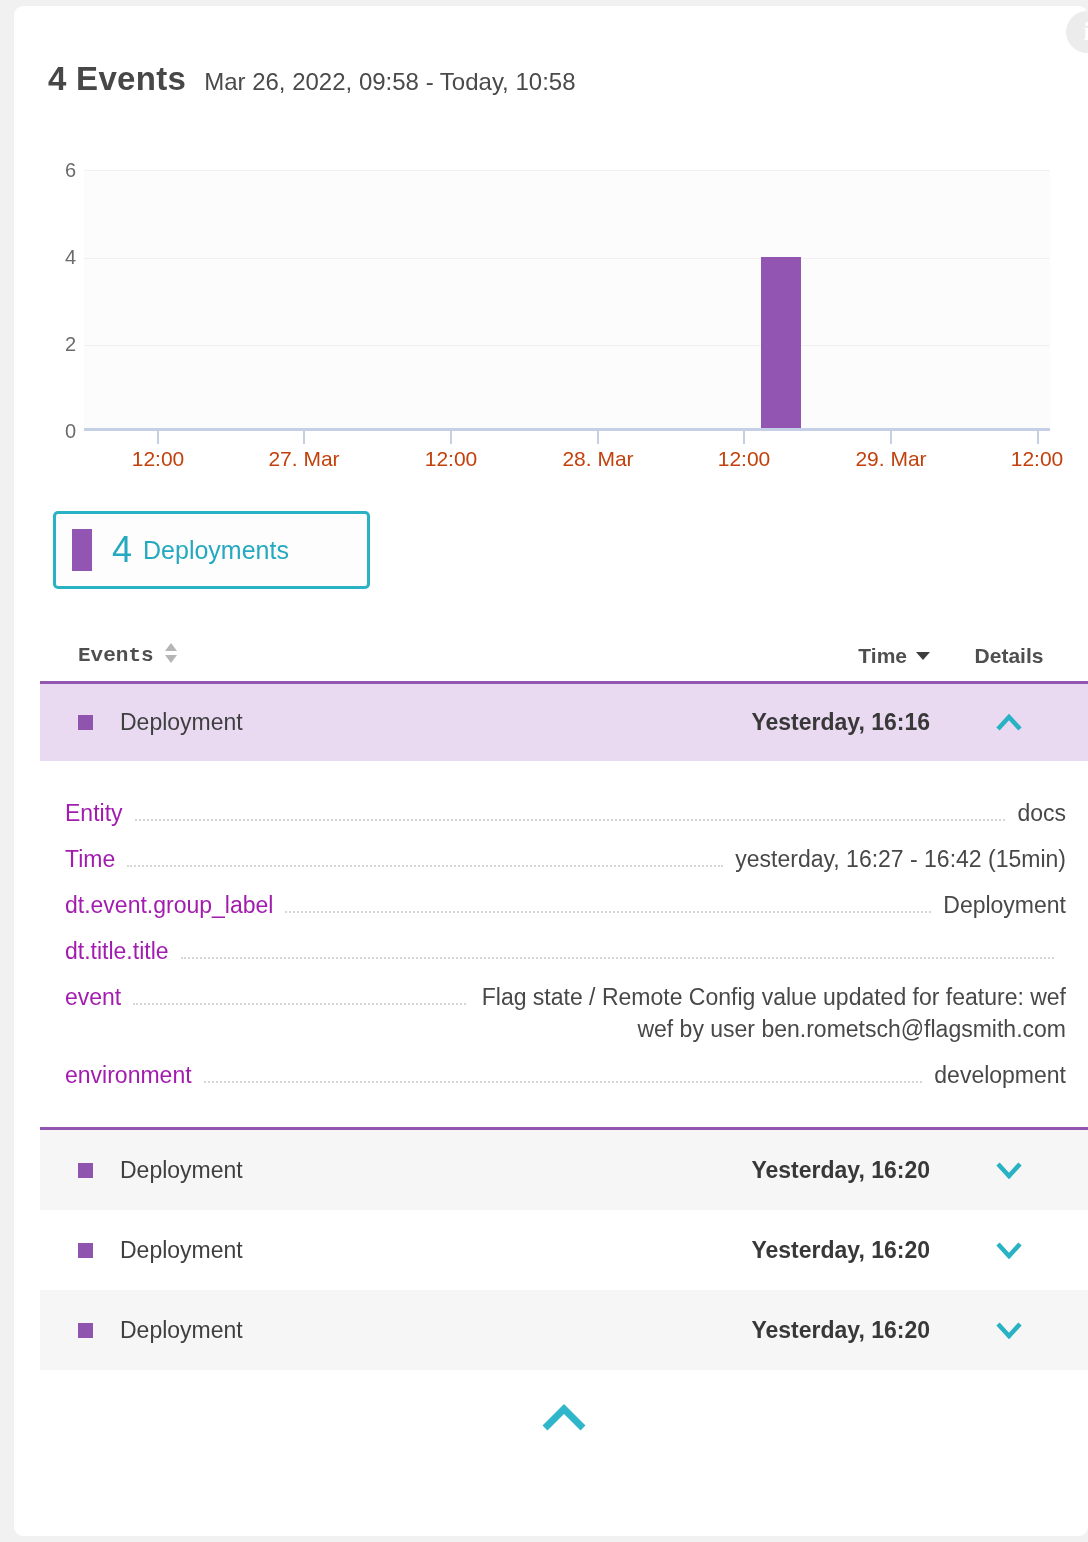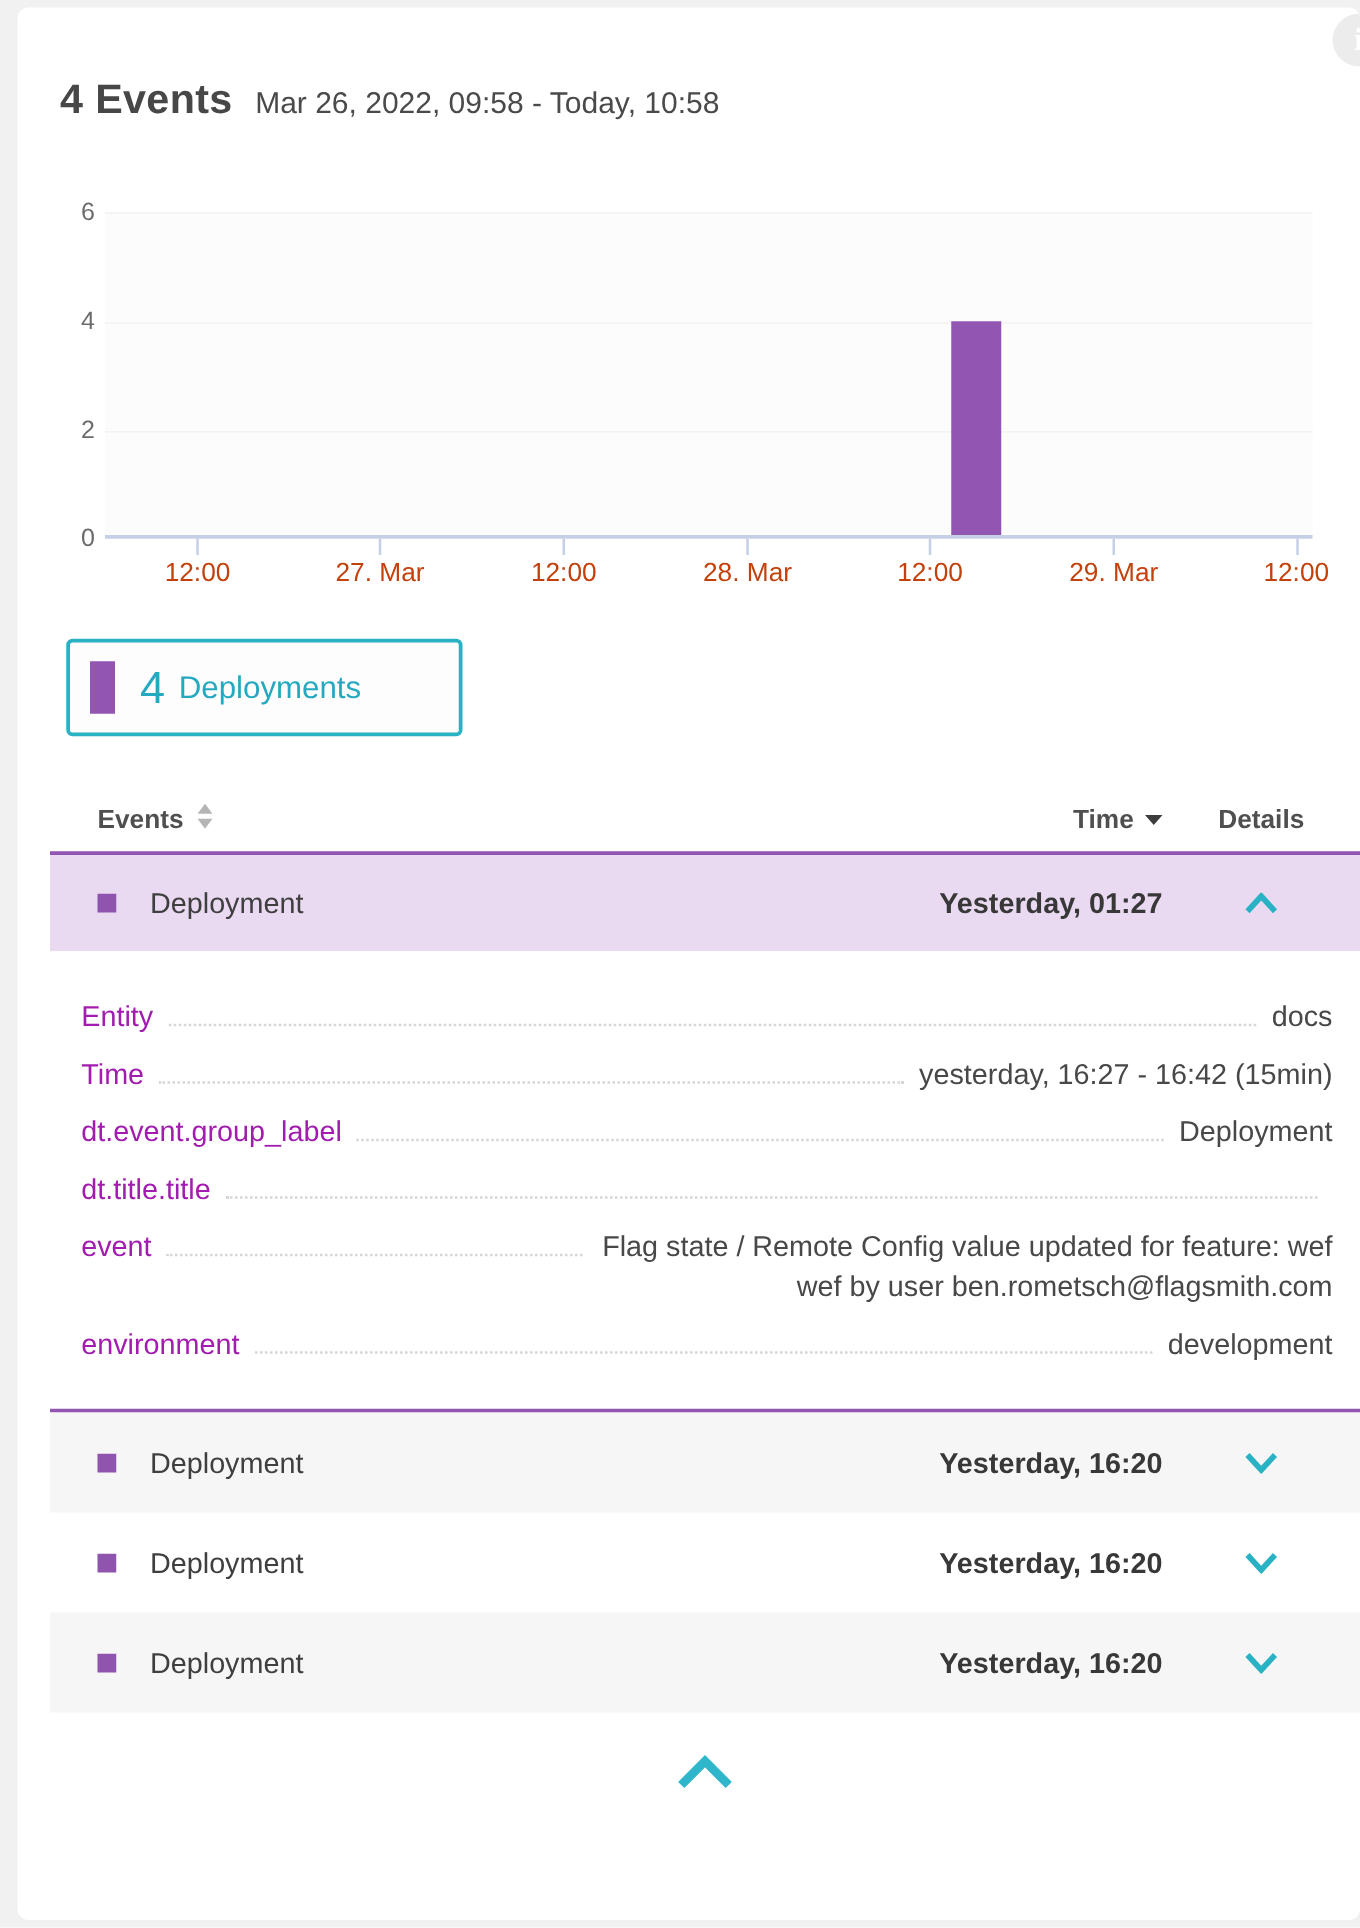--- a/index.html
+++ b/index.html
@@ -58,21 +58,21 @@
   .legend .cnt { font-size:36px; color:#25a9c0; margin-left:20px; }
   .legend .lbl { font-size:25px; color:#25a9c0; margin-left:11px; }
 
   
   .tbl { position:absolute; left:26px; top:624px; width:1048px; }
   .thead {
     display:flex; align-items:center; height:54px; padding-left:38px;
     border-bottom:3px solid #9355b2;
     font-size:21px; font-weight:700; color:#4f4f4f;
   }
-  .thead .c-events { flex:1 1 auto; display:flex; align-items:center; }
+  .thead .c-events { flex:1 1 auto; display:flex; align-items:center;font-family:Liberation Mono, monospace; }
   .sort-ic { margin-left:11px; display:inline-block; }
   .thead .c-time { display:flex; align-items:center; }
   .tri-down {
     width:0; height:0; margin-left:9px;
     border-left:7px solid transparent; border-right:7px solid transparent;
     border-top:8px solid #3d3d3d;
   }
   .thead .c-details { width:158px; text-align:center; }
 
   .row { display:flex; align-items:center; height:80px; padding-left:38px; }
@@ -158,21 +158,21 @@
         <span class="c-time">
           <span>Time</span>
           <span class="tri-down"></span>
         </span>
         <span class="c-details">Details</span>
       </div>
 
       <div class="row expanded">
         <span class="bullet"></span>
         <span class="row-label">Deployment</span>
-        <span class="row-time">Yesterday, 01:27</span>
+        <span class="row-time">Yesterday, 16:16</span>
         <span class="row-chev">
           <svg width="26" height="17" viewBox="0 0 26 17">
             <polyline points="2,15 13,3 24,15" fill="none" stroke="#29b2c3" stroke-width="4.5"></polyline>
           </svg>
         </span>
       </div>
 
       <div class="details">
         <div class="drow">
           <span class="dlab">Entity</span>

